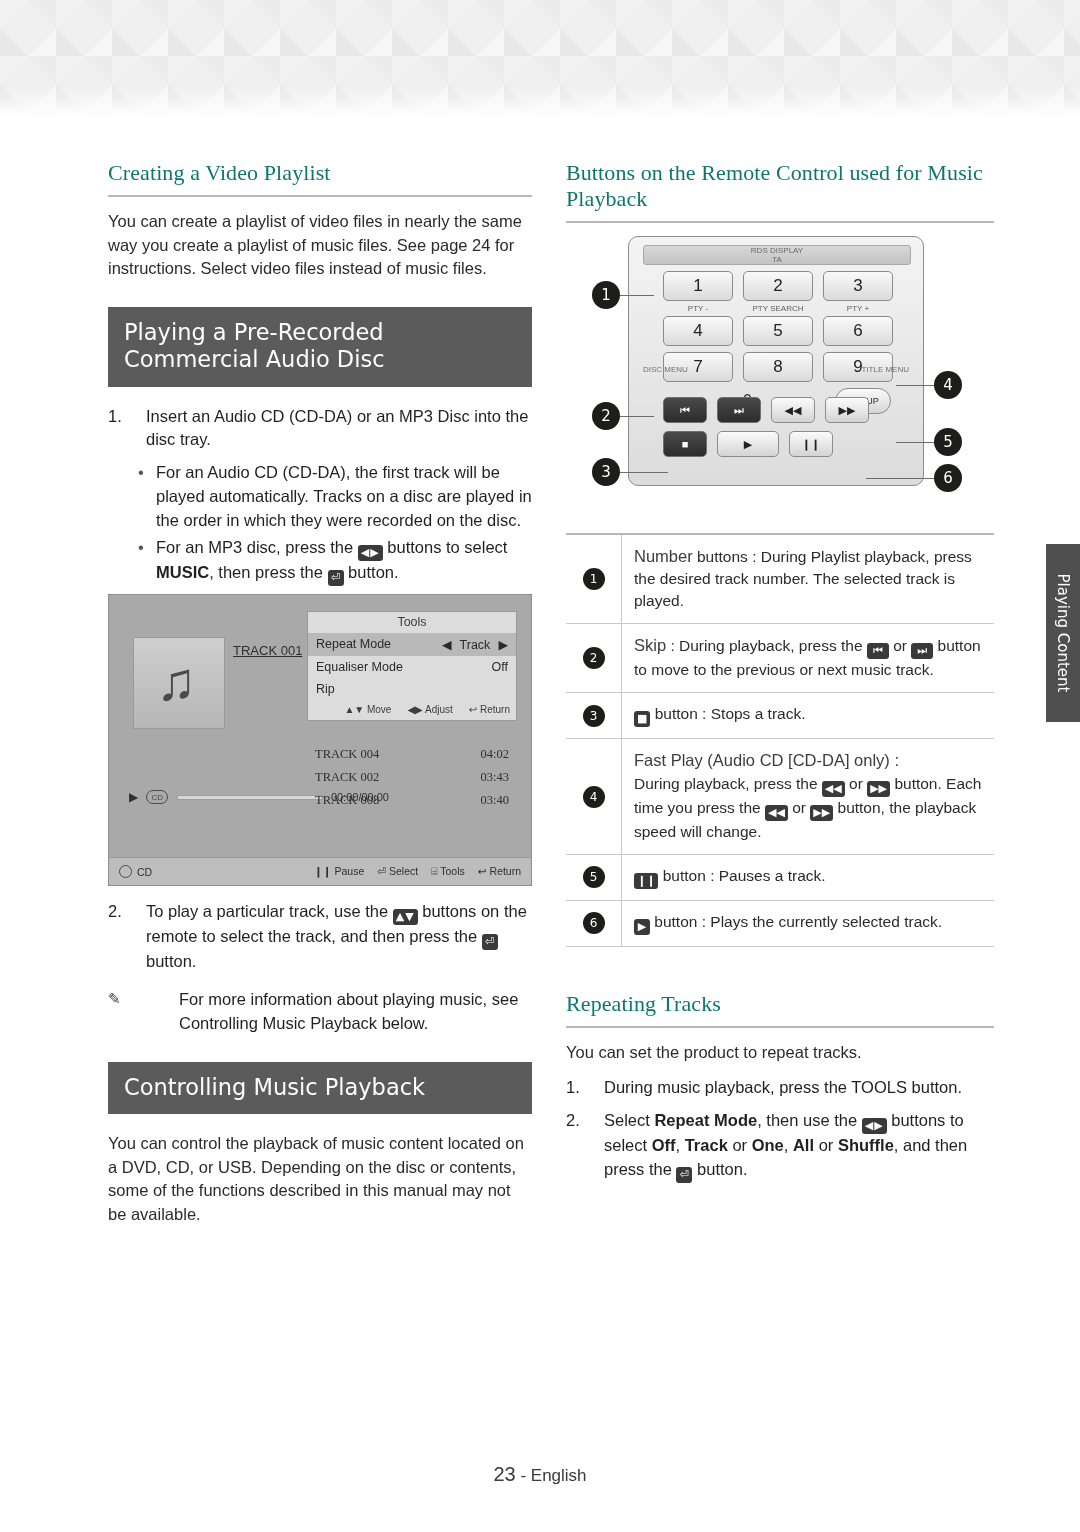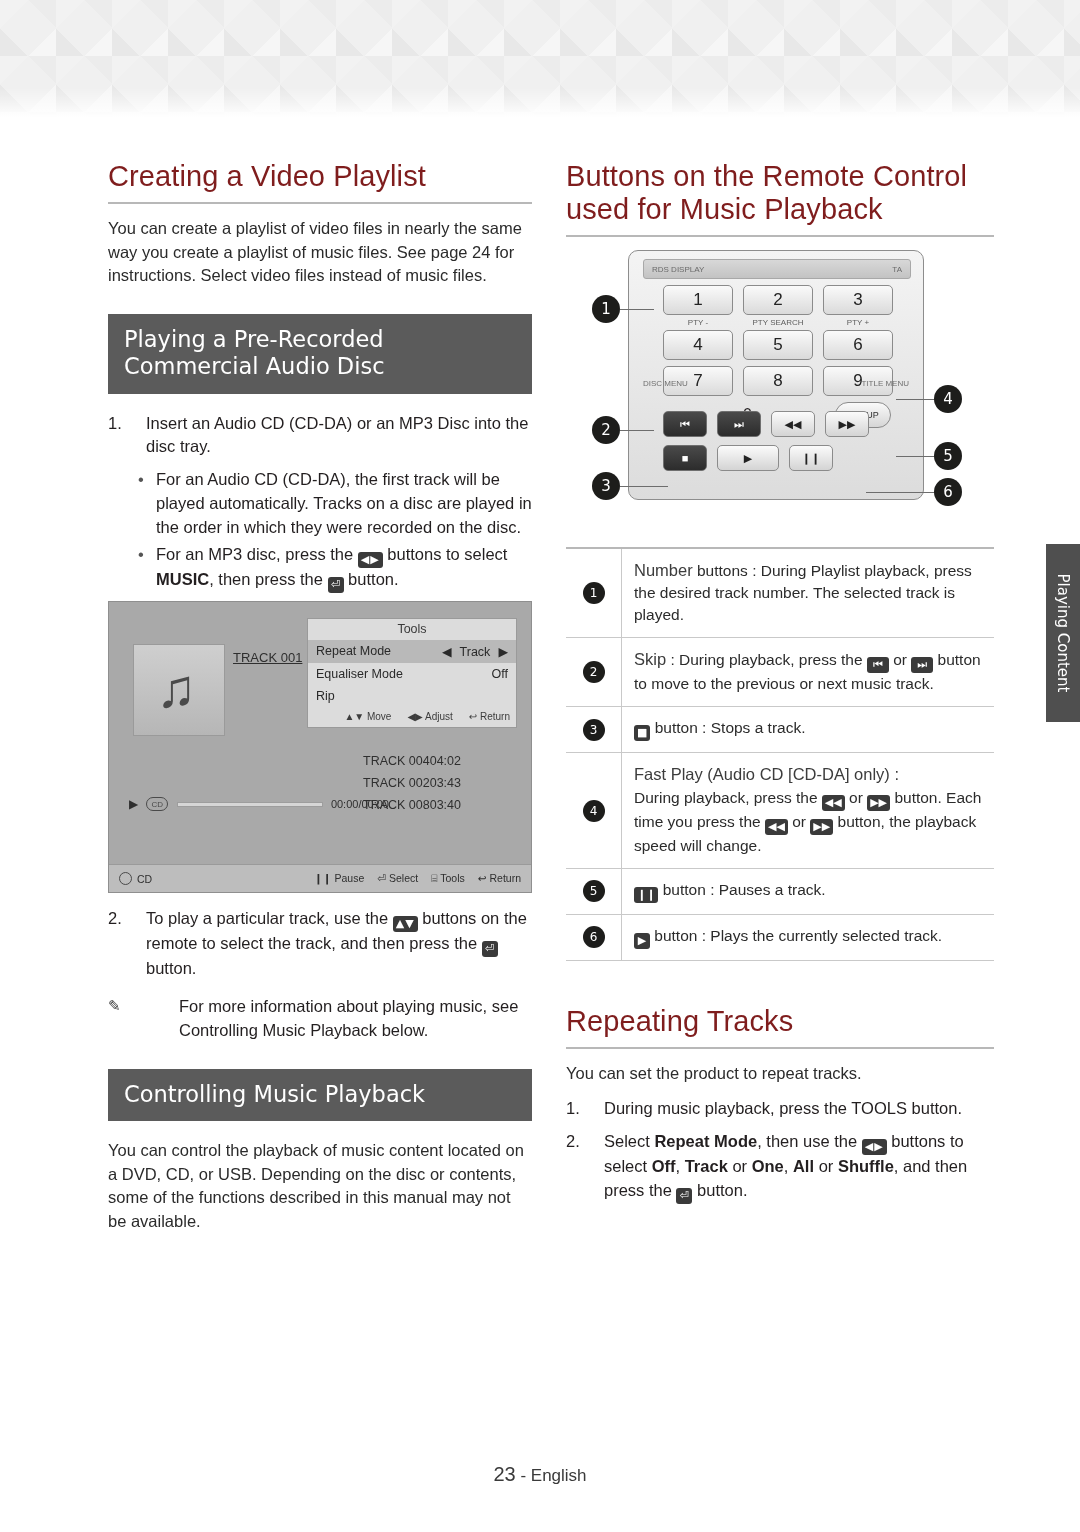--- a/index.html
+++ b/index.html
@@ -31,23 +31,23 @@
   }
 
   
   .page { position:absolute; left:0; top:0; width:1080px; height:1532px; }
 
   .col-left  { position:absolute; left:108px; top:160px; width:424px; }
   .col-right { position:absolute; left:566px; top:160px; width:428px; }
 
   
   h2.plain {
-    font-size:29px; font-weight:normal; color:#7f1d1d;
+    font-size:22px; font-weight:normal; color:#0f766e;
     margin:0 0 9px 0; letter-spacing:0.1px;
-    font-family:Liberation Sans, sans-serif;
+    font-family:Liberation Serif, serif;
   }
   .rule { height:2px; background:#b8b8b8; margin-bottom:13px; }
 
   .bar-heading {
     background:#5b5b5b;
     color:#ffffff;
     font-size:22.5px;
     padding:12px 16px 13px 16px;
     line-height:1.22;
     font-family:"DejaVu Sans", sans-serif;
@@ -115,21 +115,21 @@
     background:#dcdcdc; border:1px solid #9a9a9a;
     font-size:12.5px; color:#2a2a2a;
   }
   .tools .th { text-align:center; padding:3px 0 4px; color:#3a3a3a; font-size:12.5px;}
   .tools .tr { display:flex; justify-content:space-between; padding:4px 8px; }
   .tools .tr.sel { background:#b9b9b9; }
   .tools .tr .r { display:flex; align-items:center; gap:8px;}
   .tools .legend { display:flex; justify-content:flex-end; gap:16px; padding:4px 6px 5px; font-size:10px; color:#3d3d3d;}
 
   .tracklist { position:absolute; left:198px; top:148px; width:210px; font-size:12.5px; color:#2f2f2f;}
-  .tracklist .row { display:flex; justify-content:center; padding:4px 8px; }
+  .tracklist .row { display:flex; justify-content:space-between; padding:4px 8px;font-family:Liberation Serif, serif; }
 
   .shot .footer {
     position:absolute; left:0; bottom:0; width:100%; height:28px;
     background:#bdbdbd; border-top:1px solid #9a9a9a;
     display:flex; align-items:center; justify-content:space-between;
     padding:0 10px; font-size:10.5px; color:#2f2f2f;
   }
   .shot .footer .right { display:flex; gap:13px; }
   .cdchip { display:flex; align-items:center; gap:5px;}
   .cdcircle{width:13px;height:13px;border-radius:50%;border:1.5px solid #4a4a4a;}
@@ -137,21 +137,21 @@
   
   .remote-wrap { position:relative; width:428px; height:285px; margin:6px 0 12px 0;}
   .remote {
     position:absolute; left:62px; top:0; width:296px; height:250px;
     background:linear-gradient(#f4f4f4,#dcdcdc);
     border:1.5px solid #8d8d8d; border-radius:10px;
   }
   .remote .topstrip {
     position:absolute;left:14px;top:8px;width:268px;height:20px;
     background:linear-gradient(#d8d8d8,#c3c3c3);border:1px solid #a8a8a8;border-radius:3px;
-    font-size:8px;color:#6a6a6a;display:flex;align-items:center;justify-content:space-between;padding:0 8px;
+    font-size:8px;color:#6a6a6a;display:flex;align-items:center;justify-content:space-between;padding:0 8px;flex-direction:column;
   }
   .numpad { position:absolute; left:34px; top:34px; width:230px; }
   .numrow { display:flex; gap:10px; margin-bottom:6px; }
   .numrow .nbtn {
     width:70px;height:30px;border-radius:5px;
     background:linear-gradient(#fafafa,#dadada);border:1.5px solid #8b8b8b;
     display:flex;align-items:center;justify-content:center;font-size:17px;color:#232323;
   }
   .subrow{display:flex;gap:10px;font-size:8px;color:#5d5d5d;margin:-3px 0 3px 0;}
   .subrow span{width:70px;text-align:center;}

